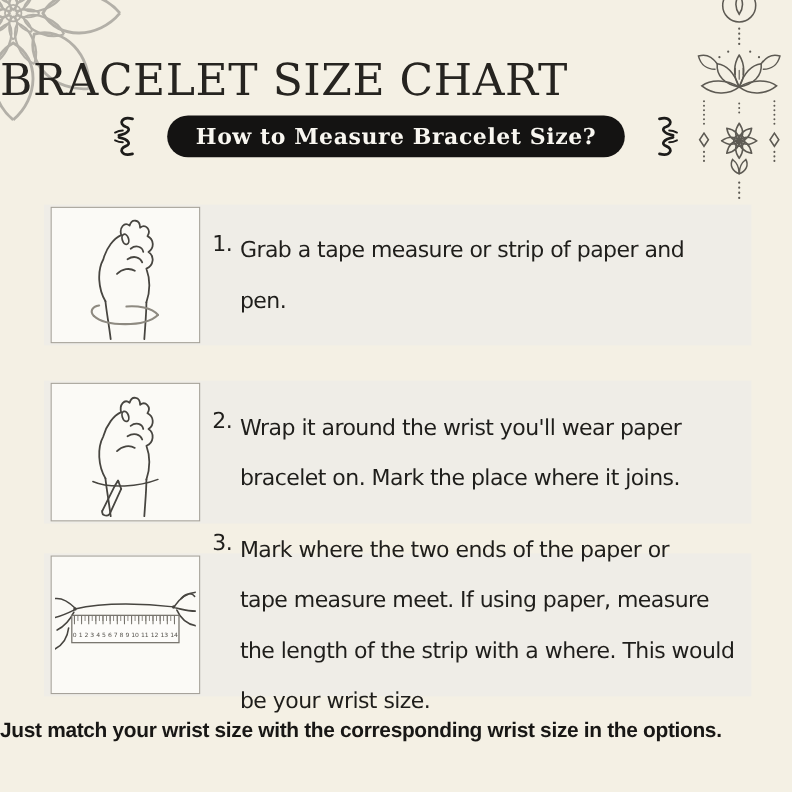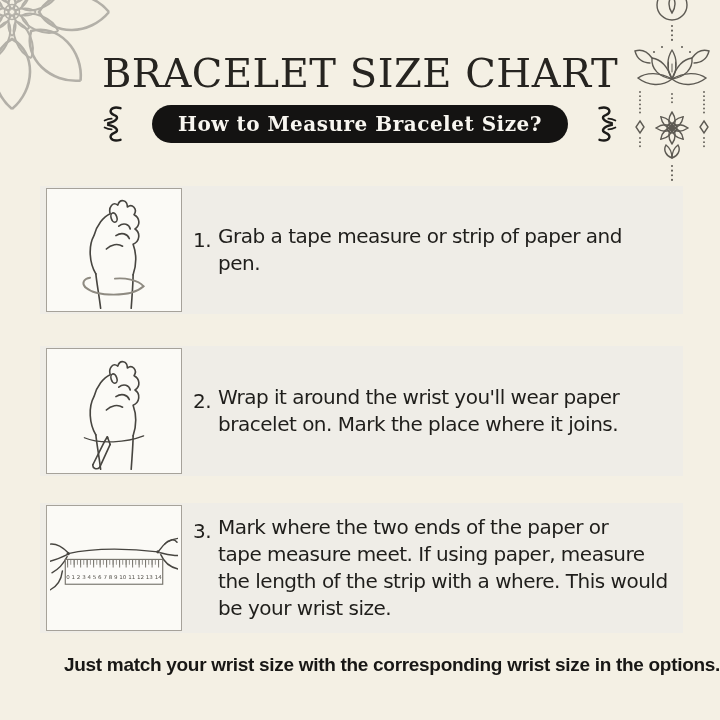--- a/index.html
+++ b/index.html
@@ -5,21 +5,21 @@
   html,body{margin:0;padding:0;background:#f4f0e4;}
   .page{
     position:relative;width:720px;height:720px;overflow:hidden;
     background:#f4f0e4;font-family:"DejaVu Sans",sans-serif;color:#1f1e1b;
   }
   
   .mandala{position:absolute;top:-88px;left:-88px;width:200px;height:200px;}
   .lotus{position:absolute;top:0;right:2px;width:92px;height:200px;}
   
   .title{
-    position:absolute;top:50px;left:0;right:0;text-align:center;
+    position:absolute;top:50px;left:0;right:0;text-align:left;
     font-family:"DejaVu Serif",serif;font-size:40px;font-weight:500;
     letter-spacing:.5px;color:#262420;
   }
   .badge-row{
     position:absolute;top:103px;left:0;right:0;
     display:flex;justify-content:center;align-items:center;gap:28px;
   }
   .badge{
     background:#141312;color:#f8f6f0;border-radius:22px;
     font-family:"DejaVu Serif",serif;font-weight:bold;font-size:20px;
@@ -43,26 +43,26 @@
   .imgbox svg{width:128px;height:118px;}
   .step-textarea{
     flex:1;display:flex;align-items:center;padding-left:11px;padding-right:2px;
   }
   .step-line{display:flex;align-items:flex-start;}
   .marker{
     font-size:20px;line-height:34px;letter-spacing:-.5px;margin-right:7px;
     color:#1f1e1b;
   }
   .body-text{
-    font-size:20px;line-height:27px;letter-spacing:-.5px;white-space:pre;
+    font-size:20px;line-height:46px;letter-spacing:-.5px;white-space:pre;
     color:#1f1e1b;
   }
   
   .footer{
-    position:absolute;top:654px;left:0;right:0;text-align:right;
+    position:absolute;top:654px;left:0;right:0;text-align:left;
     font-family:"Liberation Sans",sans-serif;font-weight:bold;font-size:19px;
     letter-spacing:-.3px;color:#181715;
   }
 </style>
 </head>
 <body>
 
 <div class="page">
 
   <svg class="mandala" viewBox="0 0 200 200">

